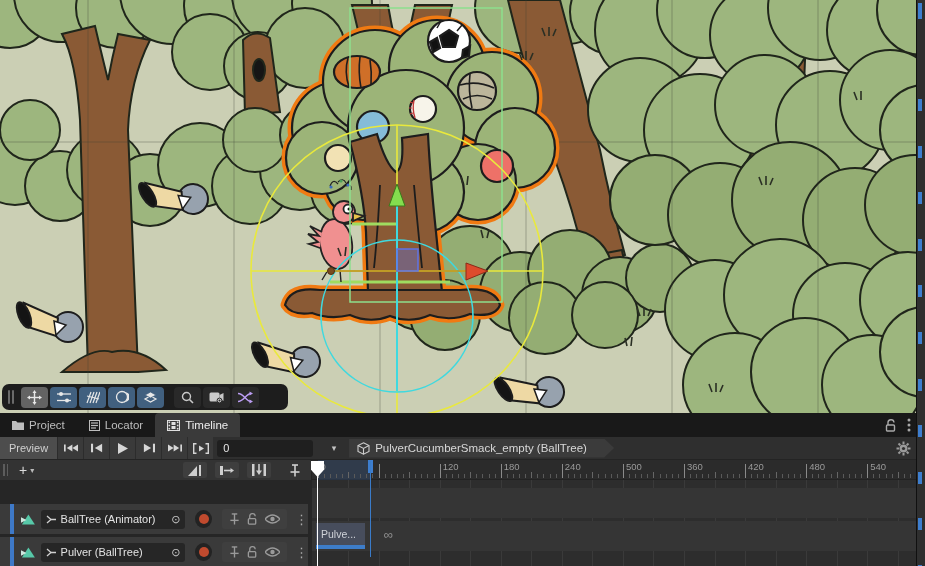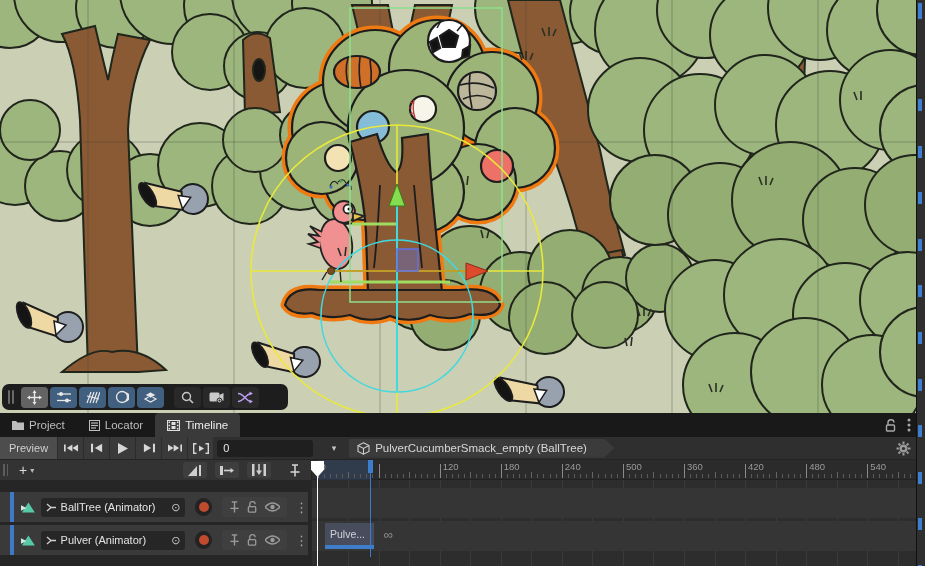--- a/index.html
+++ b/index.html
@@ -51,21 +51,21 @@
   #add-track{color:#dcdcdc;font-size:14px;display:flex;align-items:center;gap:3px;padding:0 6px;}
   #add-track .dd{font-size:8px;color:#bbb;}
   #track-toolbar .icons{margin-left:auto;display:flex;align-items:center;gap:8px;padding-right:10px;}
   .hicon{width:24px;height:16px;display:flex;align-items:center;justify-content:center;background:#3e3e3e;border-radius:2px;}
 
   
   #tracks{position:absolute;left:0;top:480px;width:925px;height:86px;background:#262626;z-index:2;}
   #lane-bg{position:absolute;left:312px;top:0;right:9px;height:100%;background:#2d2d2d;}
   .gridline{position:absolute;top:0;bottom:0;width:1px;background:#3a3a3a;}
   .trow{position:absolute;left:0;width:925px;height:30px;}
-  .trow .head{position:absolute;left:0;top:4px;width:308px;height:30px;background:#3a3a3a;display:flex;align-items:center;}
+  .trow .head{position:absolute;left:0;top:16px;width:308px;height:30px;background:#3a3a3a;display:flex;align-items:center;}
   .trow .lane{position:absolute;left:312px;top:0;right:9px;height:30px;background:#353535;}
   .bluestripe{width:4px;height:30px;background:#3e79c8;margin-left:10px;}
   .track-icon{margin-left:7px;}
   .objfield{width:156px;height:19px;background:#262626;border-radius:3px;margin-left:6px;display:flex;align-items:center;gap:4px;padding:0 5px;color:#e3e3e3;font-size:11px;white-space:nowrap;overflow:hidden;}
   .objfield .target{margin-left:auto;color:#c7c7c7;font-size:11px;}
   .recbtn{width:18px;height:18px;border-radius:50%;background:#232323;margin-left:10px;display:flex;align-items:center;justify-content:center;}
   .recbtn i{width:10px;height:10px;border-radius:50%;background:#c04a2e;}
   .rowicons{display:flex;align-items:center;gap:7px;background:#3f3f3f;border-radius:3px;height:20px;padding:0 7px;margin-left:10px;}
   .kebab{color:#ababab;font-size:13px;margin-left:8px;letter-spacing:0;}
   .clip{position:absolute;top:2px;height:26px;background:#474d5c;border-bottom:4px solid #3d7dca;color:#cfd2d8;font-size:10.5px;display:flex;align-items:center;padding:0 5px;overflow:hidden;white-space:nowrap;}
@@ -761,37 +761,37 @@
               <path d="M0,5 Q7.5,-3 15,5 Q7.5,13 0,5 Z" fill="none" stroke="#9a9a9a" stroke-width="1.3"></path>
               <circle cx="7.5" cy="5" r="2.2" fill="#9a9a9a"></circle>
             </svg>
         </span>
         <span class="kebab">⋮</span>
       </div>
     </div>
 
     <div class="trow" style="top:41px">
       <div class="lane">
-        <div class="clip" id="pulver-clip" style="left: 13px; width: 48.864px;">Pulve...</div>
+        <div class="clip" id="pulver-clip" style="left: 4px; width: 48.864px;">Pulve...</div>
         <span class="inf" id="clip-infinity" style="left: 71.67px;">∞</span>
       </div>
       <div class="head">
         <span class="bluestripe"></span>
         <svg class="track-icon" width="15" height="13" viewBox="0 0 15 13">
             <polygon points="8,1 15,12 1,12" fill="#57c9a9"></polygon>
             <polygon points="0,4 6,7 0,10" fill="#cfe8df"></polygon>
           </svg>
         <span class="objfield">
           <svg width="11" height="9" viewBox="0 0 11 9">
               <g stroke="#d0d0d0" stroke-width="1.3" fill="none">
                 <polyline points="1,1 5,4.5 1,8"></polyline>
                 <line x1="5" y1="4.5" x2="10" y2="4.5"></line>
               </g>
             </svg>
-          <span>Pulver (Animator)</span>
+          <span>Pulver (BallTree)</span>
           <span class="target">⊙</span>
         </span>
         <span class="recbtn">
             <i></i>
           </span>
         <span class="rowicons">
           <svg width="11" height="12" viewBox="0 0 12 13">
               <g stroke="#9a9a9a" stroke-width="1.5" fill="none">
                 <line x1="3" y1="1" x2="9" y2="1"></line>
                 <line x1="6" y1="1" x2="6" y2="8"></line>

